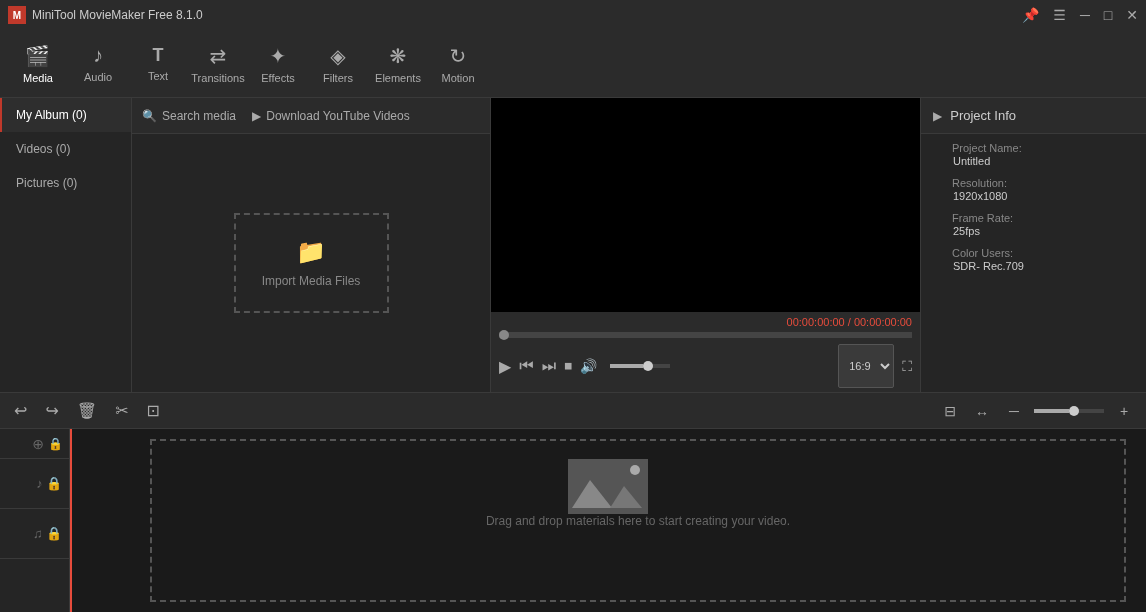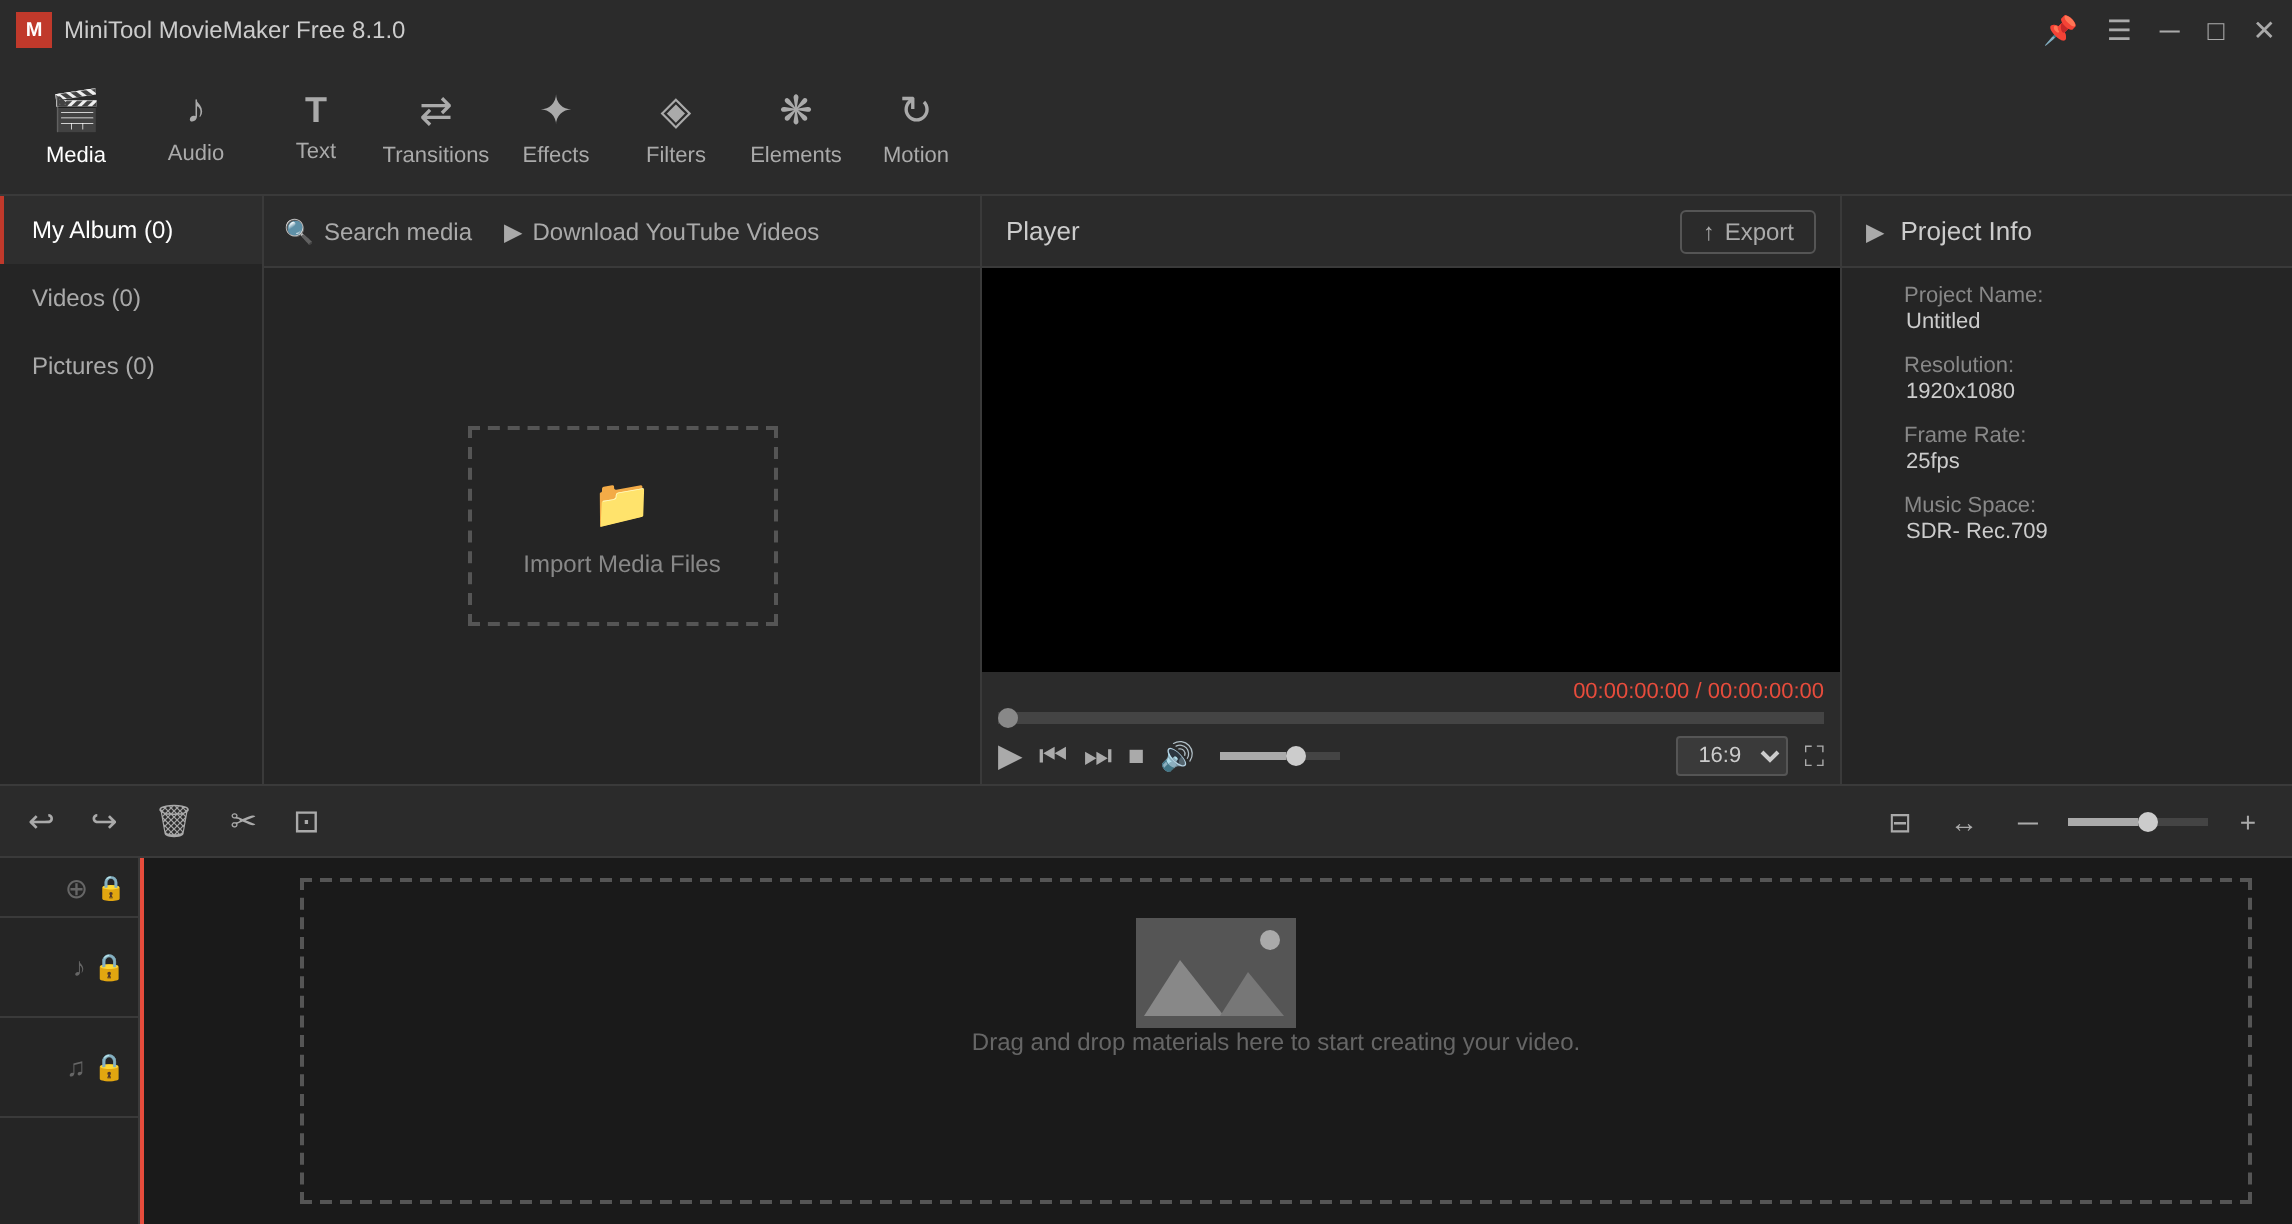--- a/index.html
+++ b/index.html
@@ -80,21 +80,21 @@
     #progress-fill { height: 100%; width: 0%; background: #c0392b; }
     #progress-dot { width: 10px; height: 10px; border-radius: 50%; background: #888; position: absolute; top: -2px; left: 0; }
     #time-display { text-align: right; font-size: 11px; color: #e74c3c; margin-bottom: 4px; }
     #controls-row { display: flex; align-items: center; gap: 8px; }
     .ctrl-btn { color: #aaa; cursor: pointer; font-size: 16px; display: flex; align-items: center; justify-content: center; }
     #volume-bar { width: 60px; height: 4px; background: #444; cursor: pointer; position: relative; margin: 0 4px; }
     #volume-fill { height: 100%; width: 55%; background: #aaa; }
     #volume-dot { width: 10px; height: 10px; border-radius: 50%; background: #ccc; position: absolute; top: -3px; left: 55%; }
     #aspect-select {
       margin-left: auto; background: #3a3a3a; border: 1px solid #555; color: #ccc;
-      padding: 2px 6px; font-size: 11px; cursor: pointer; border-radius: 2px;
+      padding: 14px 6px; font-size: 11px; cursor: pointer; border-radius: 2px;
     }
     #fullscreen-btn { color: #aaa; cursor: pointer; font-size: 14px; }
 
     
     #project-panel {
       width: 225px; background: #252525; flex-shrink: 0; display: flex; flex-direction: column;
     }
     #project-header { height: 36px; background: #2b2b2b; display: flex; align-items: center; padding: 0 12px; border-bottom: 1px solid #3a3a3a; font-size: 13px; color: #ccc; }
     #project-toggle { color: #aaa; cursor: pointer; margin-right: 8px; font-size: 12px; }
     #project-info-list { padding: 8px 12px; display: flex; flex-direction: column; gap: 10px; }
@@ -204,27 +204,20 @@
     </div>
     <div id="media-content">
       <div class="import-box">
         <span class="import-icon">📁</span>
         <span>Import Media Files</span>
       </div>
     </div>
   </div>
 
   <div id="player-panel">
-    <div id="player-header">
-      <span id="player-title">Player</span>
-      <div id="export-btn">
-        <span>↑</span>
-        <span>Export</span>
-      </div>
-    </div>
     <div id="video-preview"></div>
     <div id="player-controls">
       <div id="time-display">
         <span>00:00:00:00</span>
         <span> / </span>
         <span>00:00:00:00</span>
       </div>
       <div id="progress-bar">
         <div id="progress-fill"></div>
         <div id="progress-dot"></div>
@@ -262,21 +255,21 @@
       </div>
       <div class="info-row">
         <span class="info-label">Resolution:</span>
         <span class="info-value">1920x1080</span>
       </div>
       <div class="info-row">
         <span class="info-label">Frame Rate:</span>
         <span class="info-value">25fps</span>
       </div>
       <div class="info-row">
-        <span class="info-label">Music Space:</span>
+        <span class="info-label">Color Users:</span>
         <span class="info-value">SDR- Rec.709</span>
       </div>
     </div>
   </div>
 
 </div>
 
 <div id="timeline-area">
   <div id="timeline-toolbar">
     <span class="tl-btn">↩</span>

